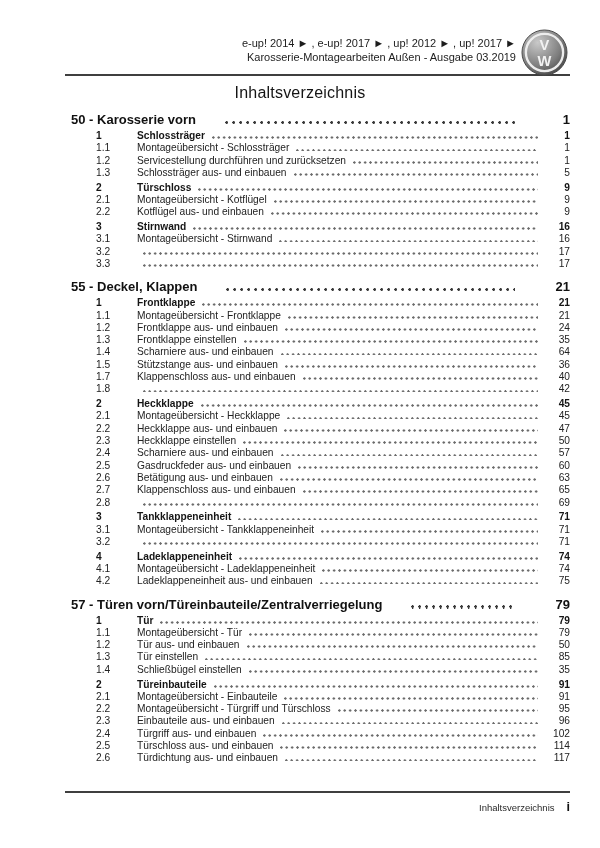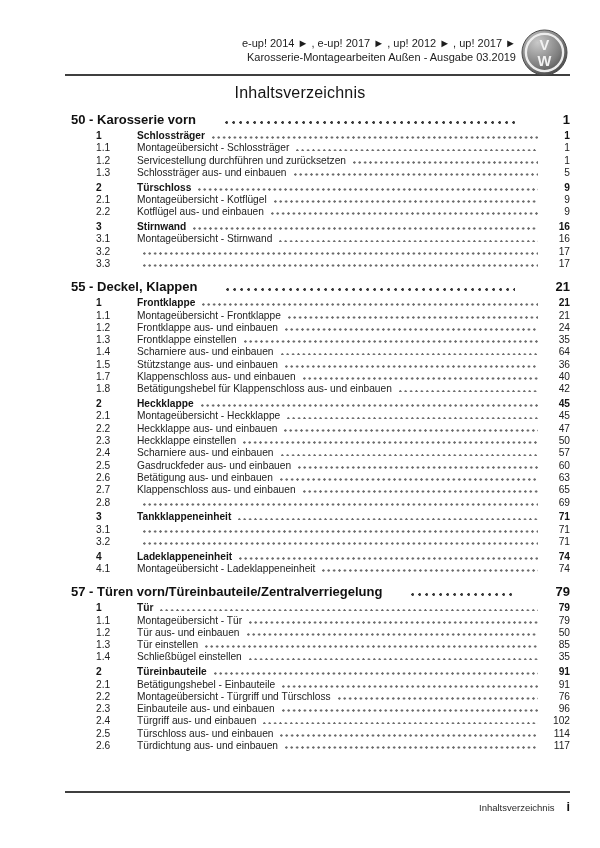--- a/index.html
+++ b/index.html
@@ -218,21 +218,20 @@
         <span class="ipage">36</span>
       </div>
       <div class="item-row">
         <span class="num">1.7</span>
         <span class="ititle">Klappenschloss aus- und einbauen</span>
         <span class="leader"></span>
         <span class="ipage">40</span>
       </div>
       <div class="item-row">
         <span class="num">1.8</span>
-        <span class="ititle">Betätigungshebel für Klappenschloss aus- und einbauen</span>
         <span class="leader"></span>
         <span class="ipage">42</span>
       </div>
       <div class="item-row bold">
         <span class="num">2</span>
         <span class="ititle">Heckklappe</span>
         <span class="leader"></span>
         <span class="ipage">45</span>
       </div>
       <div class="item-row">
@@ -283,39 +282,46 @@
         <span class="ipage">69</span>
       </div>
       <div class="item-row bold">
         <span class="num">3</span>
         <span class="ititle">Tankklappeneinheit</span>
         <span class="leader"></span>
         <span class="ipage">71</span>
       </div>
       <div class="item-row">
         <span class="num">3.1</span>
+        <span class="ititle">Montageübersicht - Tankklappeneinheit</span>
         <span class="leader"></span>
         <span class="ipage">71</span>
       </div>
       <div class="item-row">
         <span class="num">3.2</span>
         <span class="leader"></span>
         <span class="ipage">71</span>
       </div>
       <div class="item-row bold">
         <span class="num">4</span>
         <span class="ititle">Ladeklappeneinheit</span>
         <span class="leader"></span>
         <span class="ipage">74</span>
       </div>
       <div class="item-row">
         <span class="num">4.1</span>
         <span class="ititle">Montageübersicht - Ladeklappeneinheit</span>
         <span class="leader"></span>
         <span class="ipage">74</span>
+      </div>
+      <div class="item-row">
+        <span class="num">4.2</span>
+        <span class="ititle">Ladeklappeneinheit aus- und einbauen</span>
+        <span class="leader"></span>
+        <span class="ipage">75</span>
       </div>
       <div class="chapter-row">
         <span class="ch-label">57 - Türen vorn/Türeinbauteile/Zentralverriegelung</span>
         <span class="leader leader-ch"></span>
         <span class="ch-page">79</span>
       </div>
       <div class="item-row bold">
         <span class="num">1</span>
         <span class="ititle">Tür</span>
         <span class="leader"></span>
@@ -346,29 +352,29 @@
         <span class="ipage">35</span>
       </div>
       <div class="item-row bold">
         <span class="num">2</span>
         <span class="ititle">Türeinbauteile</span>
         <span class="leader"></span>
         <span class="ipage">91</span>
       </div>
       <div class="item-row">
         <span class="num">2.1</span>
-        <span class="ititle">Betätigungshebel - Einbauteile</span>
+        <span class="ititle">Montageübersicht - Einbauteile</span>
         <span class="leader"></span>
         <span class="ipage">91</span>
       </div>
       <div class="item-row">
         <span class="num">2.2</span>
         <span class="ititle">Montageübersicht - Türgriff und Türschloss</span>
         <span class="leader"></span>
-        <span class="ipage">76</span>
+        <span class="ipage">95</span>
       </div>
       <div class="item-row">
         <span class="num">2.3</span>
         <span class="ititle">Einbauteile aus- und einbauen</span>
         <span class="leader"></span>
         <span class="ipage">96</span>
       </div>
       <div class="item-row">
         <span class="num">2.4</span>
         <span class="ititle">Türgriff aus- und einbauen</span>

